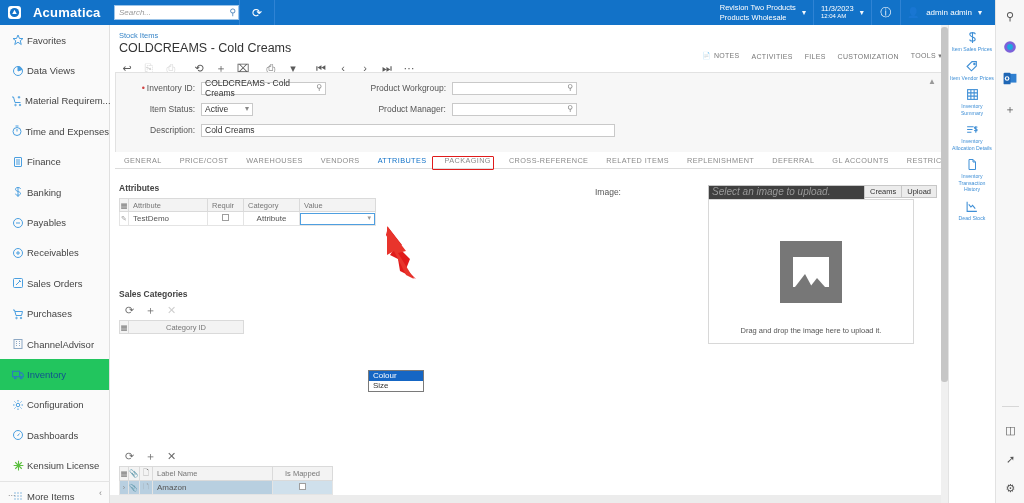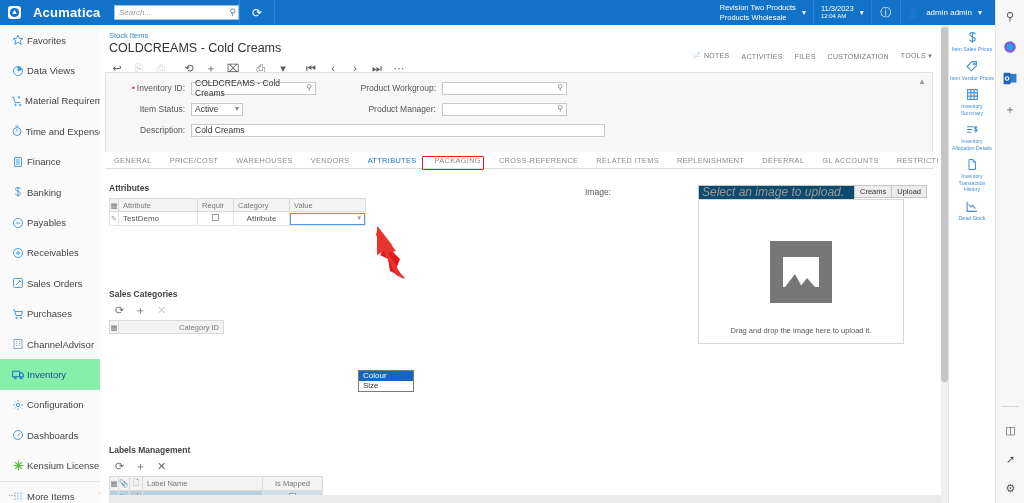--- a/index.html
+++ b/index.html
@@ -46,31 +46,31 @@
 
   
   .leftnav{
     position:absolute;top:25px;left:0;width:110px;height:478px;
     background:#fafafa;border-right:1px solid #e0e0e0;
   }
   .nav-item{
     height:30.4px;display:flex;align-items:center;gap:2px;padding-left:11px;
     color:#444;font-size:9.5px;cursor:pointer;white-space:nowrap;
   }
-  .nav-item.active{background:#86efac;color:#11528f;}
+  .nav-item.active{background:#22c55e;color:#11528f;}
   .nav-ic{width:14px;display:flex;align-items:center;justify-content:center;color:#4a9fe0;font-size:11px;}
   .nav-bottom{
     position:absolute;bottom:0;left:0;width:110px;height:22px;
     border-top:1px solid #e4e4e4;display:flex;align-items:center;
     justify-content:space-between;padding:0 8px;color:#8a8a8a;font-size:9px;
   }
 
   
   .page{
-    position:absolute;top:25px;left:100px;width:838px;height:478px;
+    position:absolute;top:25px;left:110px;width:838px;height:478px;
     background:#fff;overflow:hidden;
   }
   .crumb{font-size:7.5px;color:#3986c8;padding:6px 0 0 9px;}
   .page-title{font-size:12.5px;color:#333;padding:1px 0 0 9px;}
   .page-tools{
     position:absolute;top:27px;right:6px;display:flex;align-items:center;gap:12px;
     font-size:7px;color:#777;letter-spacing:.3px;
   }
   .page-tools span{cursor:pointer;}
   .tools-caret{font-size:7px;}
@@ -143,22 +143,22 @@
   .ddopen .opt.sel{background:#1566c4;color:#fff;}
 
   
   .arrow{position:absolute;left:276px;top:200px;width:34px;height:56px;z-index:50;}
 
   
   .imgpanel{position:absolute;left:480px;top:14px;}
   .img-label{font-size:8.5px;color:#555;position:absolute;left:0;top:2px;}
   .img-row{position:absolute;left:113px;top:0;display:flex;}
   .img-file{
-    width:157px;height:22px;background:#0c4a6e;border:1px solid #c7c7c7;
-    font-size:12px;font-style:italic;color:#999;padding:0 3px;line-height:12px;
+    width:157px;height:22px;background:#404040;border:1px solid #c7c7c7;
+    font-size:10px;font-style:italic;color:#999;padding:0 3px;line-height:12px;
   }
   .img-btn{
     height:13px;background:#ececec;border:1px solid #c7c7c7;border-left:none;
     font-size:7.5px;color:#333;padding:0 5px;line-height:12px;cursor:pointer;
   }
   .dropzone{
     position:absolute;left:113px;top:14px;width:206px;height:145px;
     background:#fff;border:1px solid #d8d8d8;display:flex;flex-direction:column;
     align-items:center;justify-content:center;
   }
@@ -528,28 +528,27 @@
         <div class="sec-title">Sales Categories</div>
         <div class="gridtool" style="margin-top:3px" id="sc-toolbar">
             <div class="gt-ic">⟳</div>
             <div class="gt-ic">＋</div>
             <div class="gt-ic dim">✕</div>
           </div>
         <table class="grid" style="margin-top:2px">
           <thead>
             <tr>
               <th style="width:9px;text-align:center;padding:0">▦</th>
-              <th style="width:105px;text-align:right">Category ID</th>
+              <th style="width:115px;text-align:center">Category ID</th>
             </tr>
           </thead>
         </table>
       </div>
 
       <div style="position:absolute;left:4px;top:274px">
-        <div class="sec-title">Labels Management</div>
         <div class="gridtool" style="margin-top:3px" id="lm-toolbar">
             <div class="gt-ic">⟳</div>
             <div class="gt-ic">＋</div>
             <div class="gt-ic">✕</div>
           </div>
         <table class="grid" style="margin-top:2px">
           <thead>
             <tr>
               <th style="width:9px;text-align:center;padding:0">▦</th>
               <th style="width:11px;text-align:center;padding:0">📎</th>

